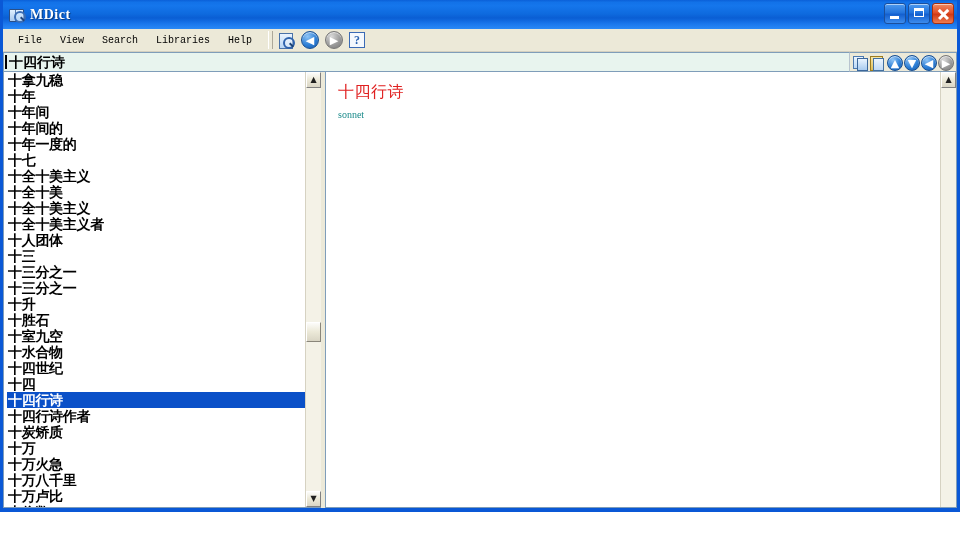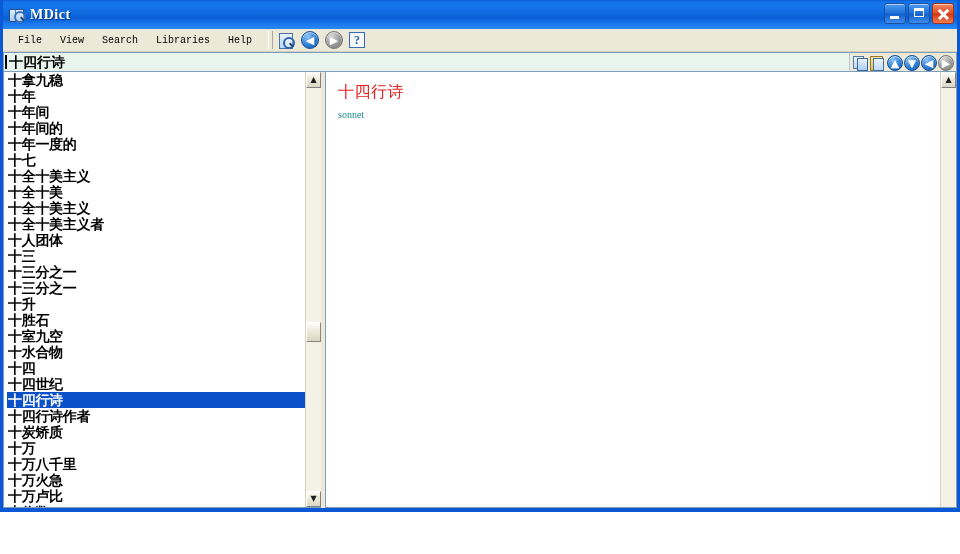--- a/index.html
+++ b/index.html
@@ -510,28 +510,28 @@
           <div class="word-item">十全十美主义</div>
           <div class="word-item">十全十美主义者</div>
           <div class="word-item">十人团体</div>
           <div class="word-item">十三</div>
           <div class="word-item">十三分之一</div>
           <div class="word-item">十三分之一</div>
           <div class="word-item">十升</div>
           <div class="word-item">十胜石</div>
           <div class="word-item">十室九空</div>
           <div class="word-item">十水合物</div>
+          <div class="word-item">十四世纪</div>
           <div class="word-item">十四</div>
-          <div class="word-item">十四世纪</div>
           <div class="word-item selected">十四行诗</div>
           <div class="word-item">十四行诗作者</div>
           <div class="word-item">十炭矫质</div>
           <div class="word-item">十万</div>
+          <div class="word-item">十万火急</div>
           <div class="word-item">十万八千里</div>
-          <div class="word-item">十万火急</div>
           <div class="word-item">十万卢比</div>
           <div class="word-item">十位数</div>
           <div class="word-item">十五</div>
         </div>
       <div class="vscroll">
         <div class="sb-btn">▲</div>
         <div class="sb-track" id="list-track">
           <div class="sb-thumb" id="list-thumb" style="top: 58%; height: 5%;"></div>
         </div>
         <div class="sb-btn">▼</div>

